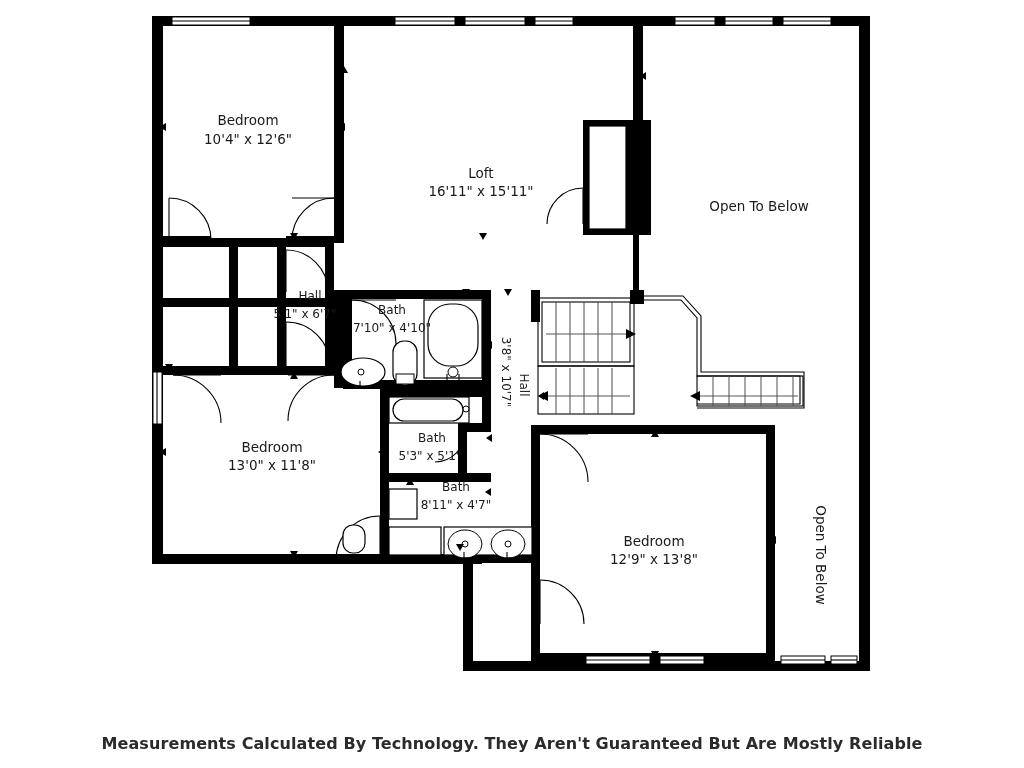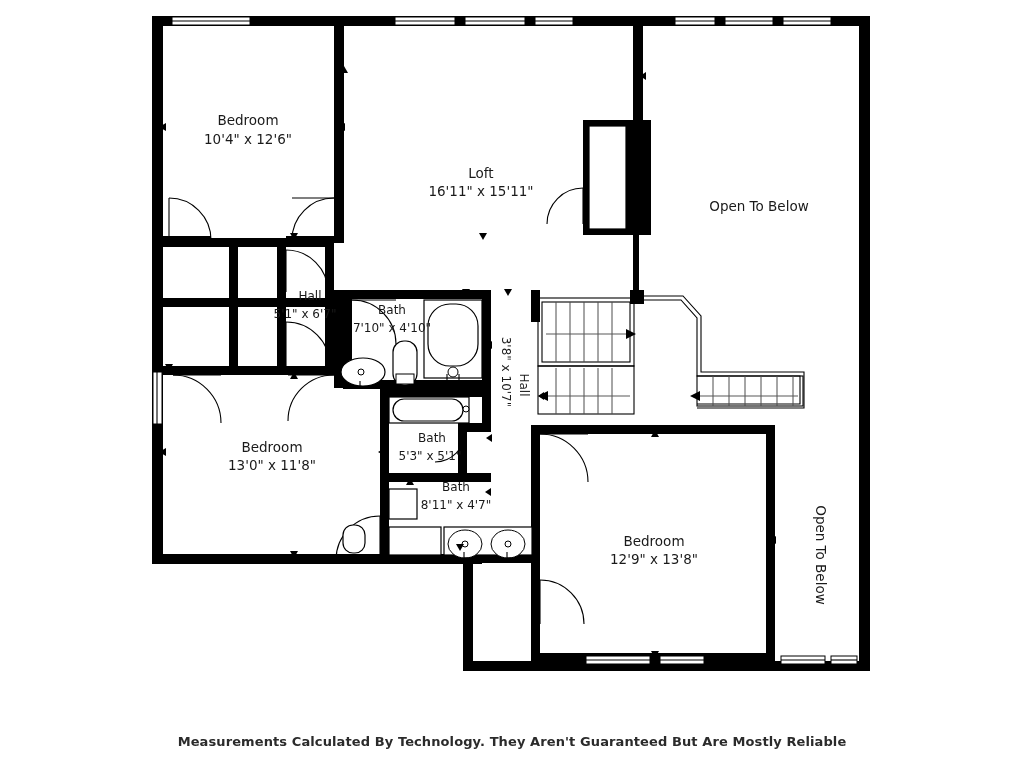--- a/index.html
+++ b/index.html
@@ -57,21 +57,21 @@
     text-anchor: middle;
     dominant-baseline: middle;
   }
   .footer-note {
     position: absolute;
     left: 0;
     top: 734px;
     width: 1024px;
     text-align: center;
     font-family: "DejaVu Sans", "Liberation Sans", sans-serif;
-    font-size: 13px;
+    font-size: 16px;
     font-weight: bold;
     color: #2b2b2b;
     letter-spacing: 0.1px;
   }
   .marker { fill: #000000; }
 </style>
 </head>
 <body>
 
 <div id="plan-root">

